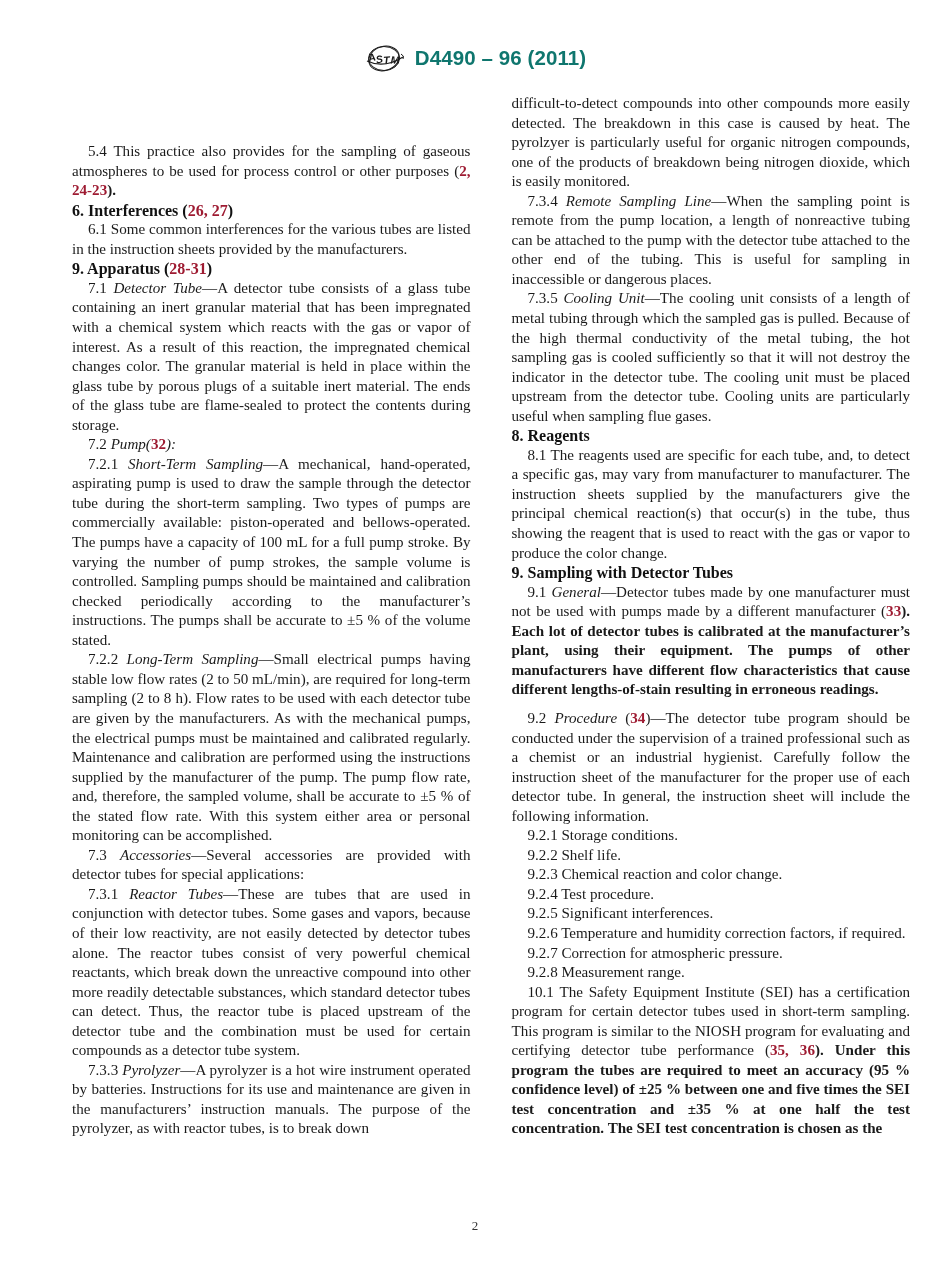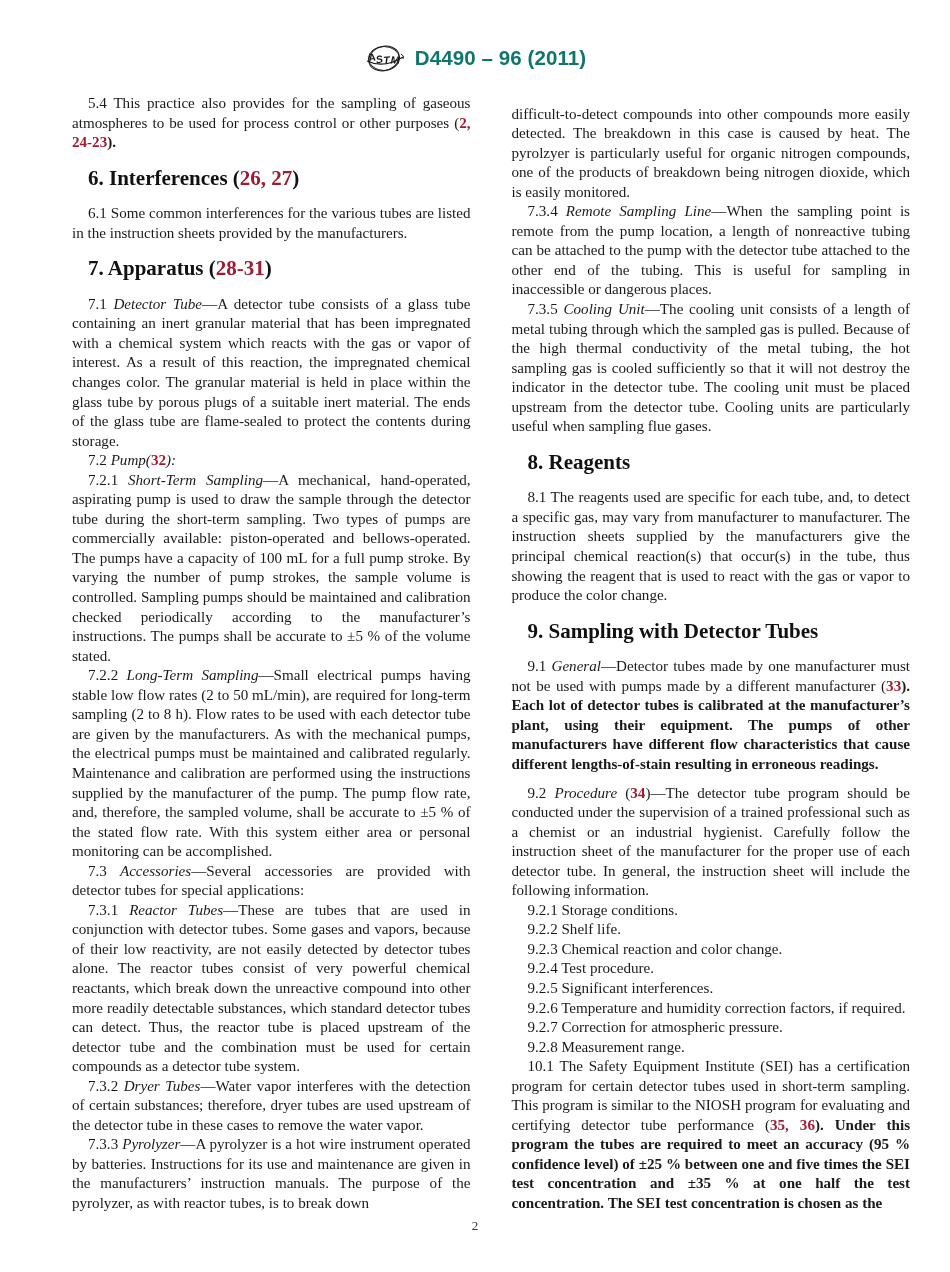--- a/index.html
+++ b/index.html
@@ -66,22 +66,22 @@
     text-align: justify;
     text-justify: inter-word;
     -webkit-hyphens: none;
     hyphens: none;
     color: #1a1a1a;
   }
   p.ind { text-indent: 16px; }
   p.noind { text-indent: 0; }
 
   h2.sec {
-    margin: 16px;
-    font-size: 21px;
+    margin: 0;
+    font-size: 16px;
     line-height: 19.55px;
     font-weight: bold;
     text-align: left;
     color: #111;
   }
   .gap-before { margin-top: 9px; }
   .gap-after  { margin-bottom: 11.5px; }
 
   .ref {
     color: #9e1b32;
@@ -126,35 +126,34 @@
   <div class="columns">
 
     <div class="col">
 
       <p class="ind"><span>5.4  This practice also provides for the sampling of gaseous atmospheres to be used for process control or other purposes (</span><span class="ref">2, 24-23</span><span class="bold">).</span></p>
 
       <h2 class="sec gap-before gap-after"><span>6.  Interferences</span><span> (</span><span class="ref">26, 27</span><span>)</span></h2>
 
       <p class="ind">6.1  Some common interferences for the various tubes are listed in the instruction sheets provided by the manufacturers.</p>
 
-      <h2 class="sec gap-before gap-after"><span>7.  Apparatus</span><span> (</span><span class="ref">28-31</span><span>)</span></h2>
+      <h2 class="sec gap-before gap-after"><span>9.  Apparatus</span><span> (</span><span class="ref">28-31</span><span>)</span></h2>
 
       <p class="ind"><span>7.1  </span><span class="it">Detector Tube</span><span>—A detector tube consists of a glass tube containing an inert granular material that has been impregnated with a chemical system which reacts with the gas or vapor of interest. As a result of this reaction, the impregnated chemical changes color. The granular material is held in place within the glass tube by porous plugs of a suitable inert material. The ends of the glass tube are flame-sealed to protect the contents during storage.</span></p>
 
       <p class="ind"><span>7.2  </span><span class="it">Pump</span><span class="it">(</span><span class="ref">32</span><span class="it">):</span></p>
 
       <p class="ind"><span>7.2.1  </span><span class="it">Short-Term Sampling</span><span>—A mechanical, hand-operated, aspirating pump is used to draw the sample through the detector tube during the short-term sampling. Two types of pumps are commercially available: piston-operated and bellows-operated. The pumps have a capacity of 100 mL for a full pump stroke. By varying the number of pump strokes, the sample volume is controlled. Sampling pumps should be maintained and calibration checked periodically according to the manufacturer’s instructions. The pumps shall be accurate to ±5 % of the volume stated.</span></p>
 
       <p class="ind"><span>7.2.2  </span><span class="it">Long-Term Sampling</span><span>—Small electrical pumps having stable low flow rates (2 to 50 mL/min), are required for long-term sampling (2 to 8 h). Flow rates to be used with each detector tube are given by the manufacturers. As with the mechanical pumps, the electrical pumps must be maintained and calibrated regularly. Maintenance and calibration are performed using the instructions supplied by the manufacturer of the pump. The pump flow rate, and, therefore, the sampled volume, shall be accurate to ±5 % of the stated flow rate. With this system either area or personal monitoring can be accomplished.</span></p>
 
       <p class="ind"><span>7.3  </span><span class="it">Accessories</span><span>—Several accessories are provided with detector tubes for special applications:</span></p>
 
       <p class="ind"><span>7.3.1  </span><span class="it">Reactor Tubes</span><span>—These are tubes that are used in conjunction with detector tubes. Some gases and vapors, because of their low reactivity, are not easily detected by detector tubes alone. The reactor tubes consist of very powerful chemical reactants, which break down the unreactive compound into other more readily detectable substances, which standard detector tubes can detect. Thus, the reactor tube is placed upstream of the detector tube and the combination must be used for certain compounds as a detector tube system.</span></p>
 
-      <p class="ind"><span>7.3.2  </span><span class="it">Dryer Tubes</span><span>—Water vapor interferes with the detection of certain substances; therefore, dryer tubes are used upstream of the detector tube in these cases to remove the water vapor.</span></p>
 
       <p class="ind"><span>7.3.3  </span><span class="it">Pyrolyzer</span><span>—A pyrolyzer is a hot wire instrument operated by batteries. Instructions for its use and maintenance are given in the manufacturers’ instruction manuals. The purpose of the pyrolyzer, as with reactor tubes, is to break down</span></p>
 
     </div>
 
     <div class="col">
 
       <p class="noind">difficult-to-detect compounds into other compounds more easily detected. The breakdown in this case is caused by heat. The pyrolzyer is particularly useful for organic nitrogen compounds, one of the products of breakdown being nitrogen dioxide, which is easily monitored.</p>
 
       <p class="ind"><span>7.3.4  </span><span class="it">Remote Sampling Line</span><span>—When the sampling point is remote from the pump location, a length of nonreactive tubing can be attached to the pump with the detector tube attached to the other end of the tubing. This is useful for sampling in inaccessible or dangerous places.</span></p>

